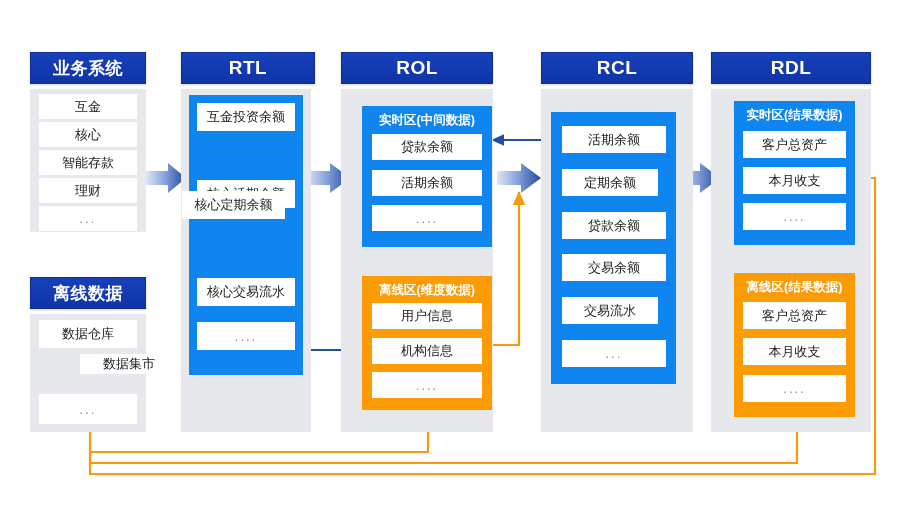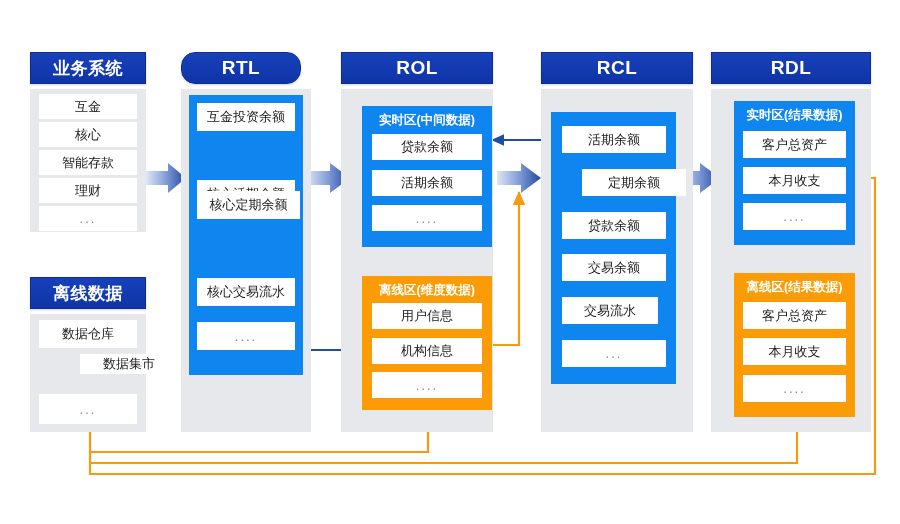--- a/index.html
+++ b/index.html
@@ -131,26 +131,26 @@
   <div class="cell" style="left:39px; top:150px; width:98px; height:25px;">智能存款</div>
   <div class="cell" style="left:39px; top:178px; width:98px; height:25px;">理财</div>
   <div class="cell dots" style="left:39px; top:206px; width:98px; height:25px;">...</div>
 
   <div class="hdr cn" style="left:30px; top:277px; width:116px;">离线数据</div>
   <div class="colbody" style="left:30px; top:314px; width:116px; height:118px;"></div>
   <div class="cell" style="left:39px; top:320px; width:98px; height:28px;">数据仓库</div>
   <div class="cell" style="left:39px; top:354px; width:98px; height:20px;margin-left:41px;">数据集市</div>
   <div class="cell dots" style="left:39px; top:394px; width:98px; height:30px;">...</div>
 
-  <div class="hdr en" style="left:181px; top:52px; width:120px;border-radius:14px;">RTL</div>
+  <div class="hdr en" style="left:181px; top:52px; width:134px;">RTL</div>
   <div class="colbody" style="left:181px; top:89px; width:130px; height:343px;"></div>
   <div class="panel blue" style="left:189px; top:95px; width:114px; height:280px;"></div>
   <div class="cell" style="left:197px; top:103px; width:98px; height:28px;">互金投资余额</div>
   <div class="cell" style="left:197px; top:148px; width:98px; height:28px;margin-top:32px;">核心活期余额</div>
-  <div class="cell" style="left:197px; top:191px; width:103px; height:28px;">核心定期余额</div>
+  <div class="cell" style="left:182px; top:191px; width:103px; height:28px;">核心定期余额</div>
   <div class="cell" style="left:197px; top:278px; width:98px; height:28px;">核心交易流水</div>
   <div class="cell dots" style="left:197px; top:322px; width:98px; height:28px;">....</div>
 
   <div class="hdr en" style="left:341px; top:52px; width:152px;">ROL</div>
   <div class="colbody" style="left:341px; top:89px; width:152px; height:343px;"></div>
 
   <div class="panel blue" style="left:362px; top:106px; width:130px; height:141px;">
     <div class="panel-title">实时区(中间数据)</div>
   </div>
   <div class="cell" style="left:372px; top:134px; width:110px; height:26px;">贷款余额</div>
@@ -161,21 +161,21 @@
     <div class="panel-title">离线区(维度数据)</div>
   </div>
   <div class="cell" style="left:372px; top:303px; width:110px; height:26px;">用户信息</div>
   <div class="cell" style="left:372px; top:338px; width:110px; height:26px;">机构信息</div>
   <div class="cell dots" style="left:372px; top:372px; width:110px; height:26px;">....</div>
 
   <div class="hdr en" style="left:541px; top:52px; width:152px;">RCL</div>
   <div class="colbody" style="left:541px; top:89px; width:152px; height:343px;"></div>
   <div class="panel blue" style="left:551px; top:112px; width:125px; height:272px;"></div>
   <div class="cell" style="left:562px; top:126px; width:104px; height:27px;">活期余额</div>
-  <div class="cell" style="left:562px; top:169px; width:104px; height:27px;margin-left:20px;">定期余额</div>
+  <div class="cell" style="left:562px; top:169px; width:96px; height:27px;">定期余额</div>
   <div class="cell" style="left:562px; top:212px; width:104px; height:27px;">贷款余额</div>
   <div class="cell" style="left:562px; top:254px; width:104px; height:27px;">交易余额</div>
   <div class="cell" style="left:562px; top:297px; width:96px; height:27px;">交易流水</div>
   <div class="cell dots" style="left:562px; top:340px; width:104px; height:27px;">...</div>
 
   <div class="hdr en" style="left:711px; top:52px; width:160px;">RDL</div>
   <div class="colbody" style="left:711px; top:89px; width:160px; height:343px;"></div>
 
   <div class="panel blue" style="left:734px; top:101px; width:121px; height:144px;">
     <div class="panel-title">实时区(结果数据)</div>

